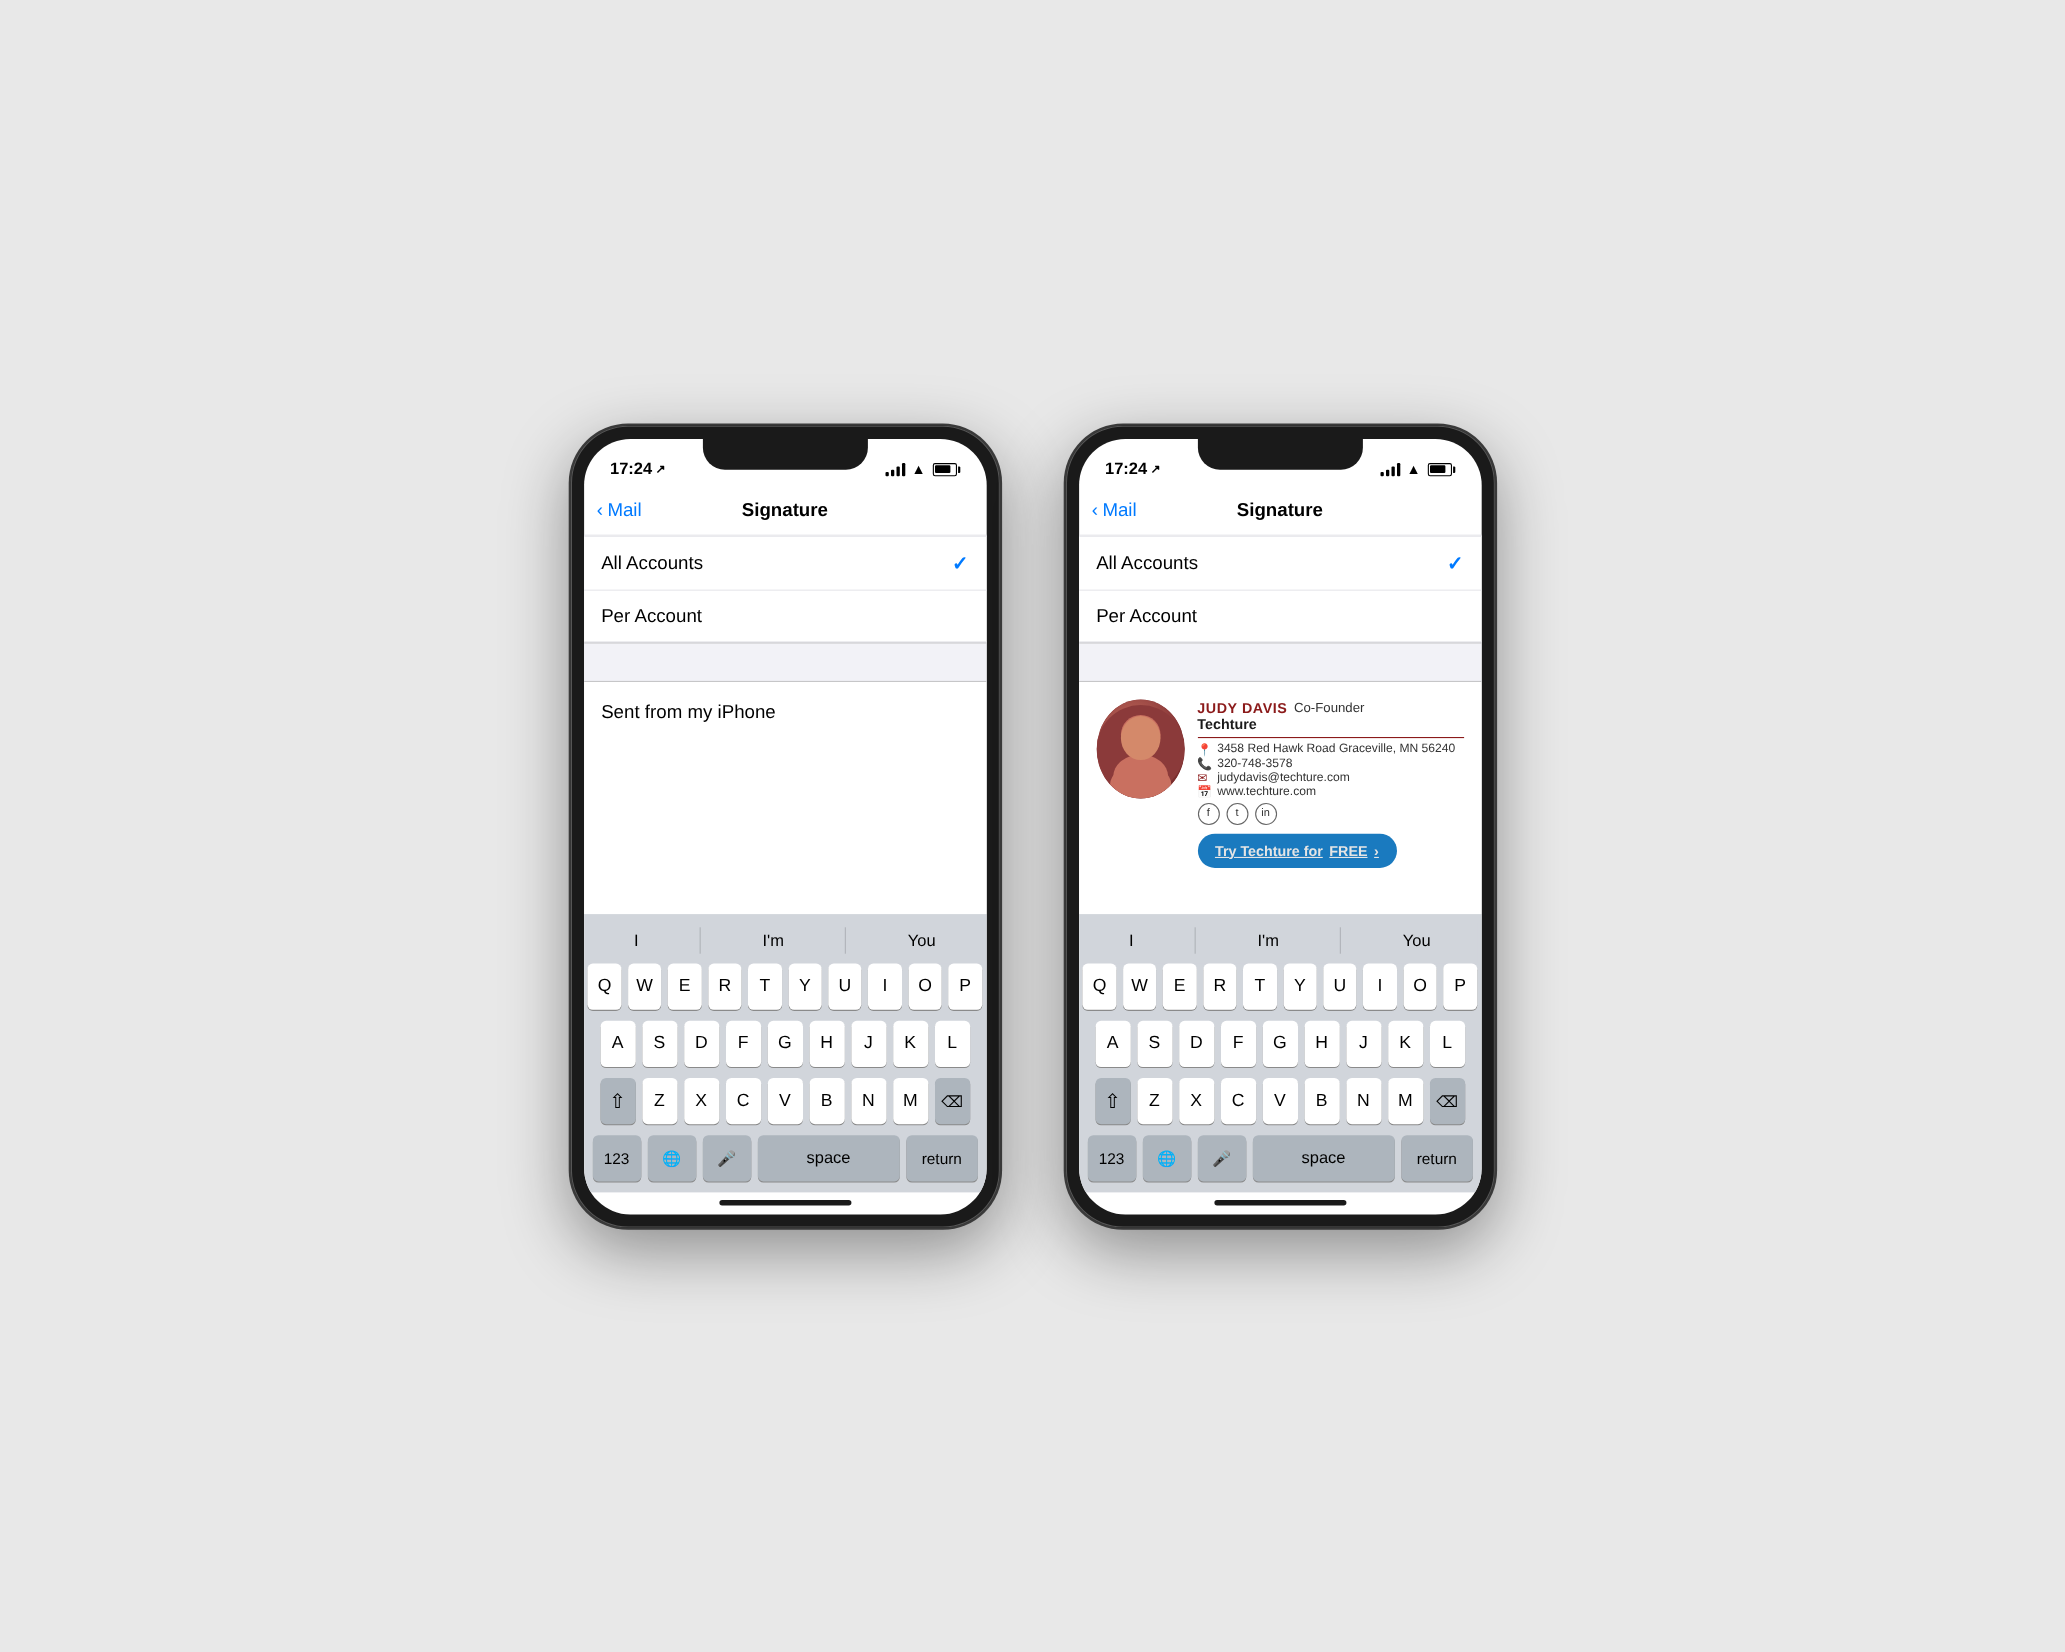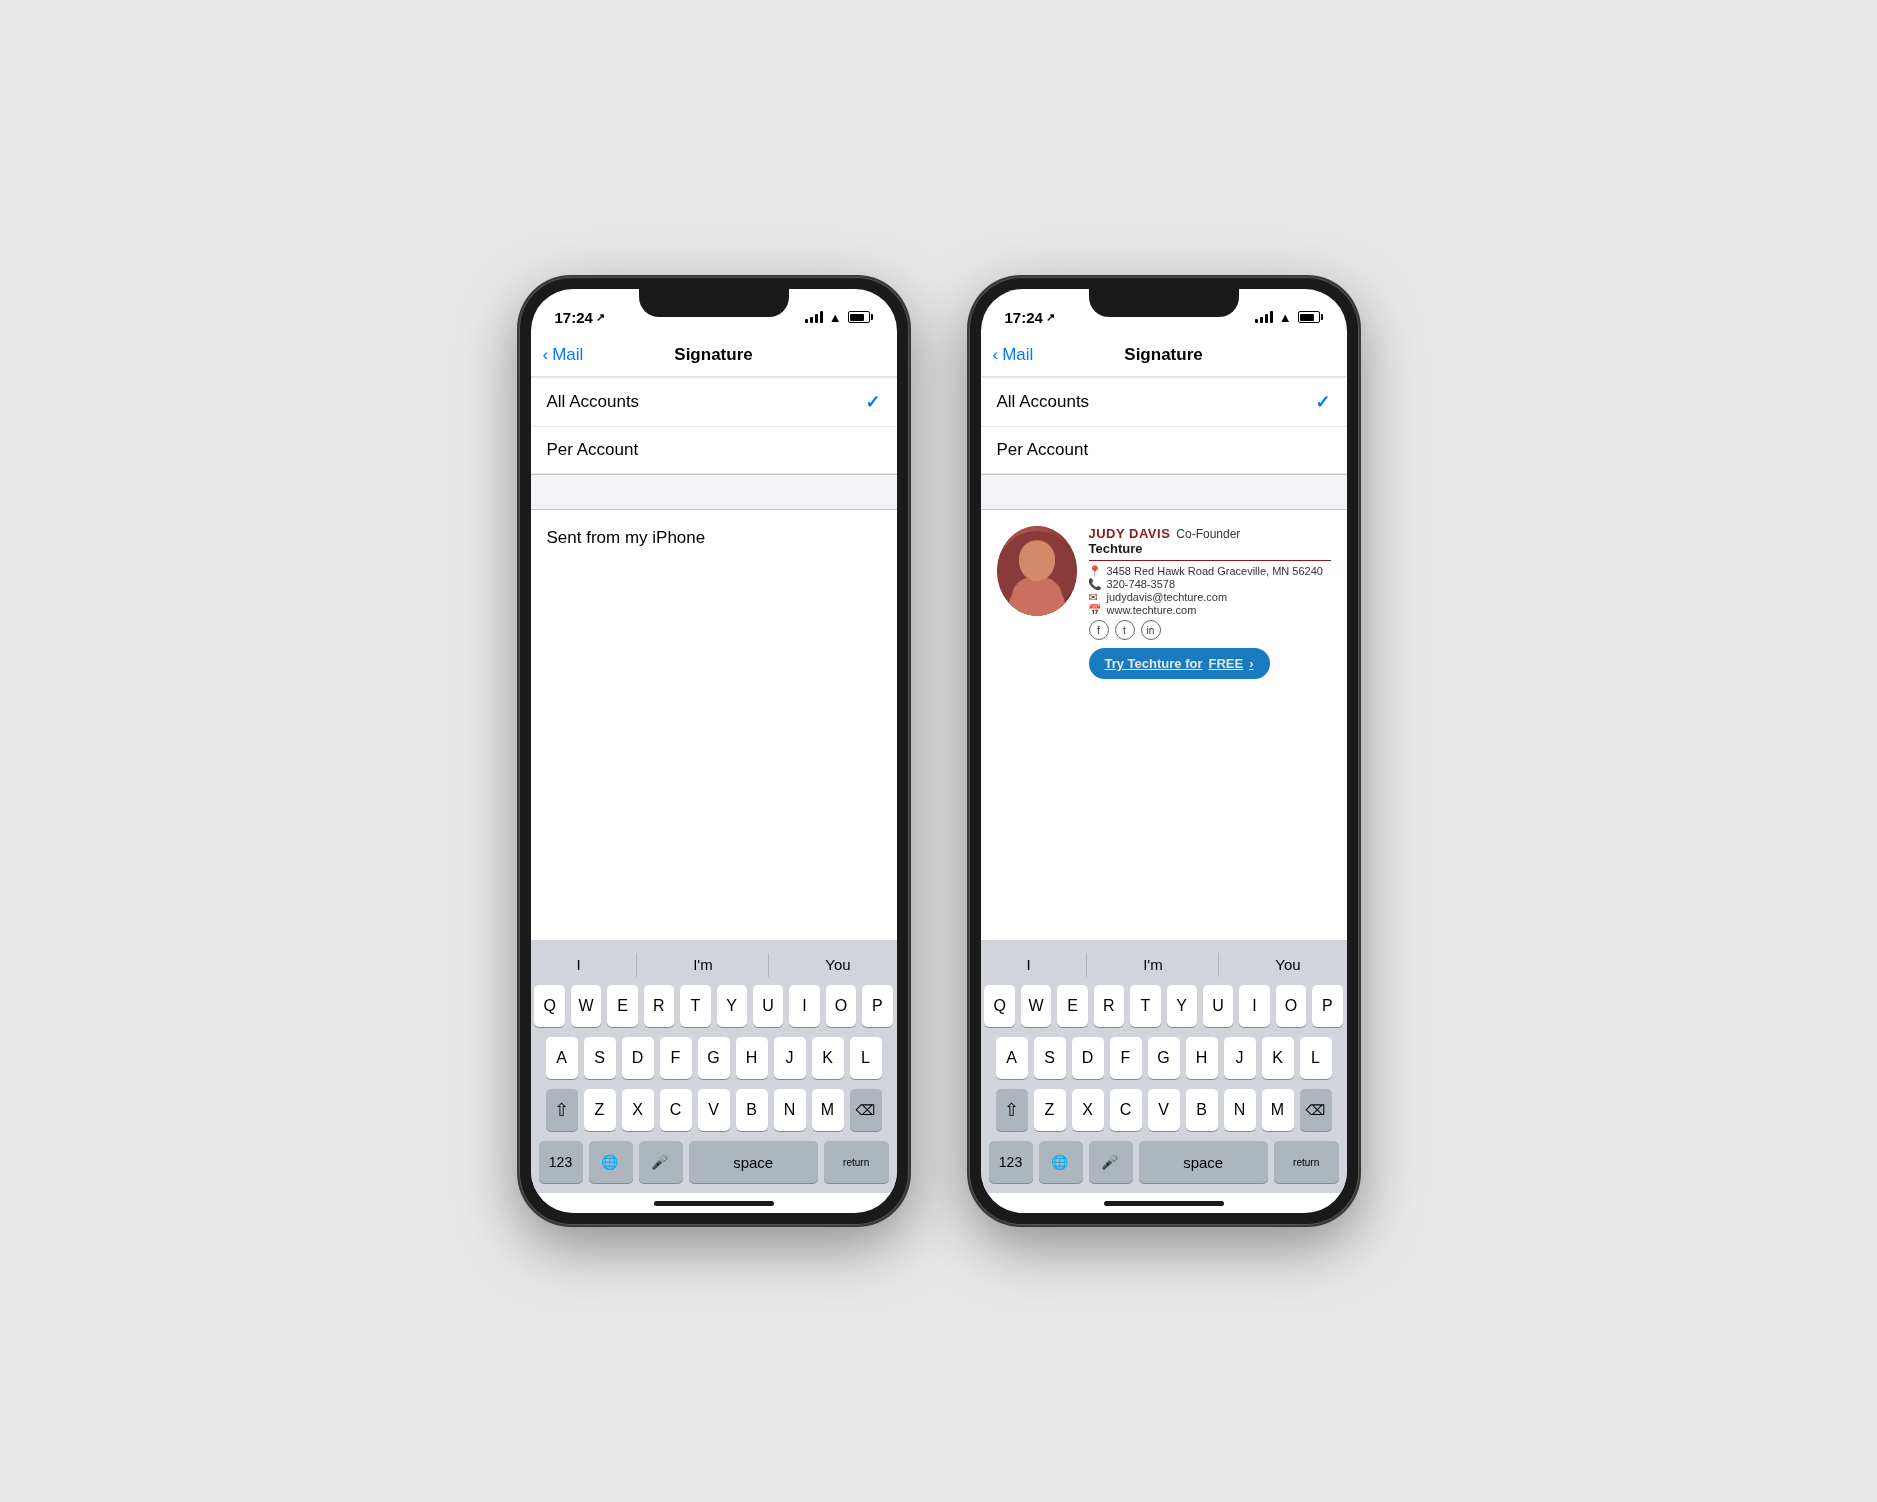--- a/index.html
+++ b/index.html
@@ -15,21 +15,21 @@
     }
 
     .phone-wrapper {
       display: flex;
       gap: 60px;
       align-items: center;
     }
 
     .phone {
       width: 390px;
-      height: 948px;
+      height: 729px;
       background: #1a1a1a;
       border-radius: 52px;
       padding: 12px;
       position: relative;
       box-shadow:
         0 0 0 2px #3a3a3a,
         0 20px 60px rgba(0,0,0,0.4),
         inset 0 0 0 1px #555;
     }
 
@@ -384,21 +384,21 @@
 
     .key-wide {
       flex: 1.5;
       max-width: 44px;
       text-align: center;
     }
 
     .key-return {
       flex: 2;
       max-width: 88px;
-      font-size: 10px;
+      font-size: 14px;
     }
 
     .key-shift {
       width: 44px;
       flex: none;
       font-size: 18px;
     }
 
     .key-delete {
       width: 44px;

